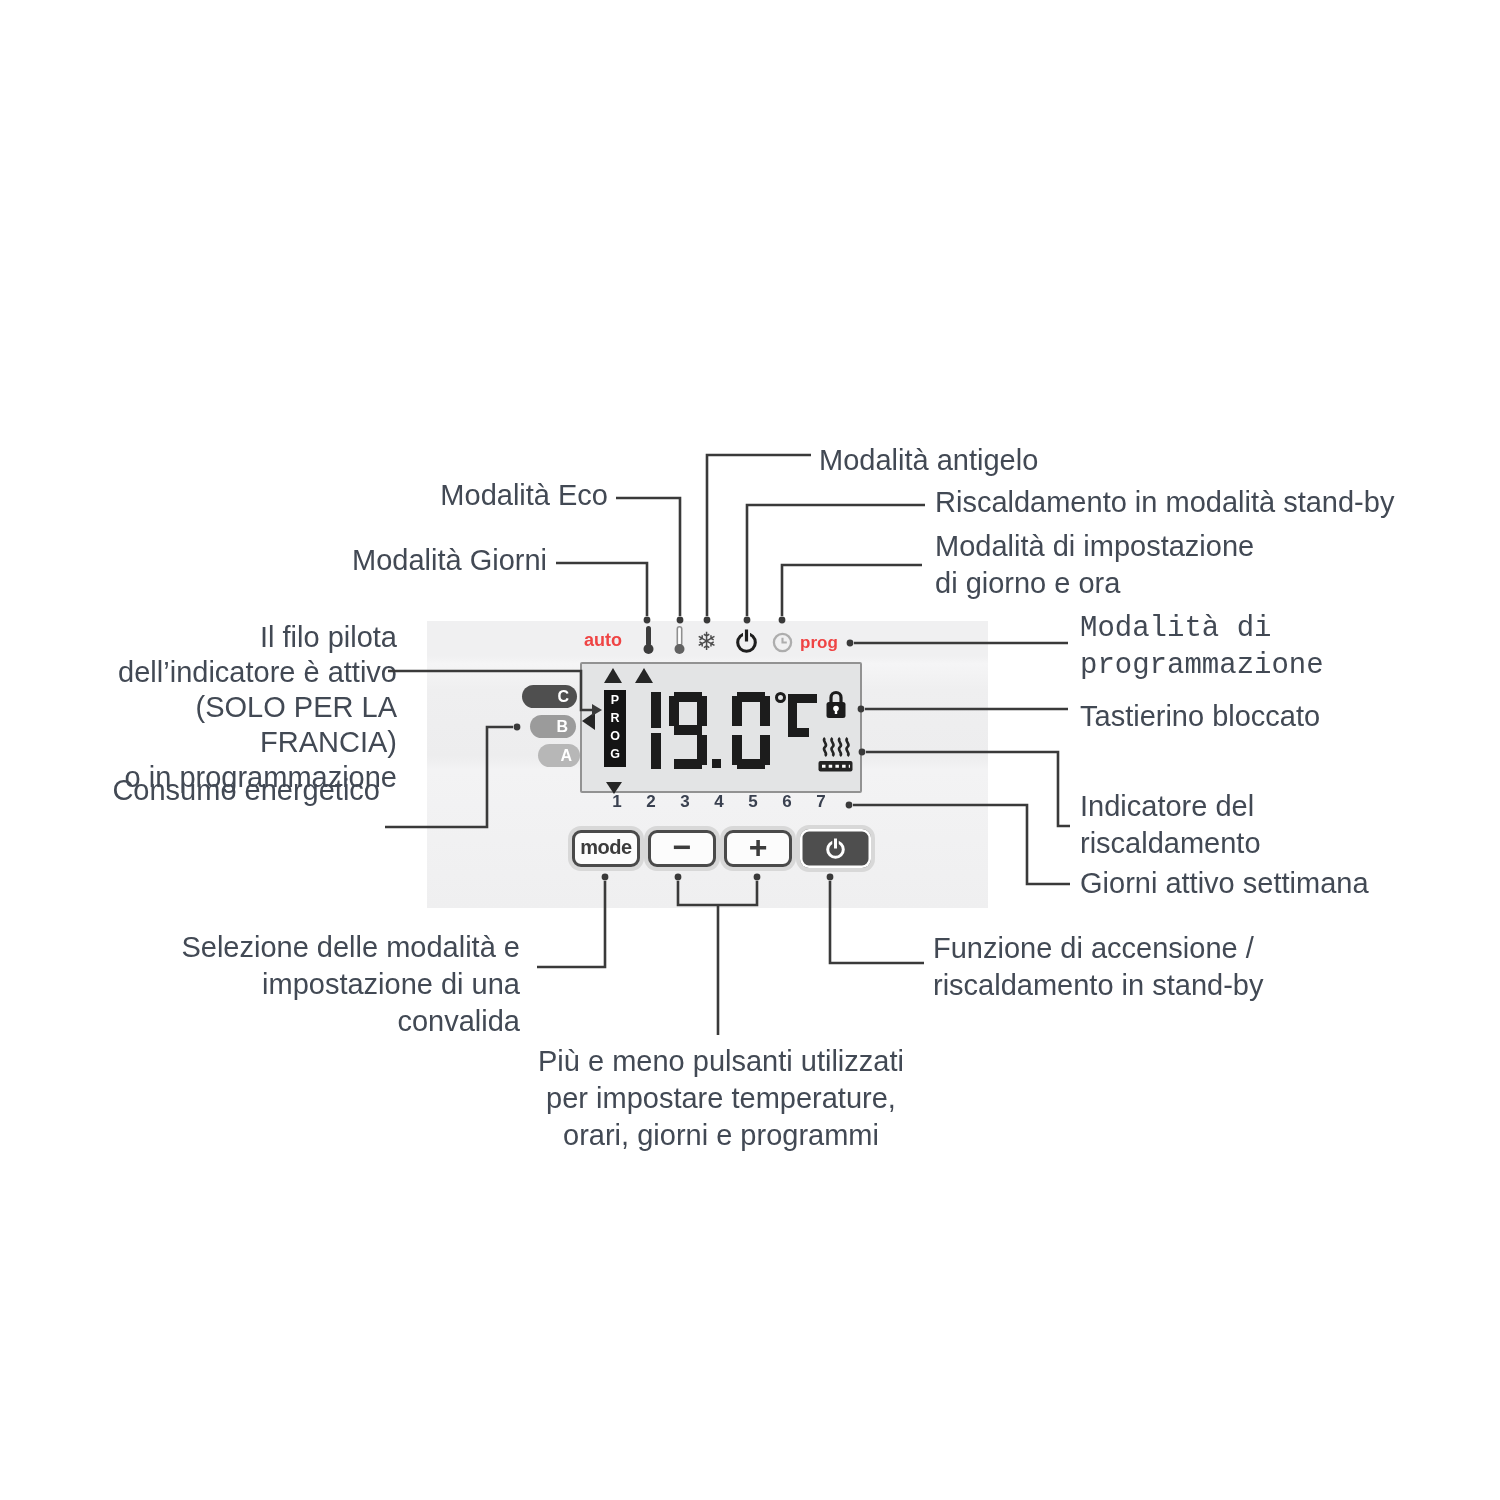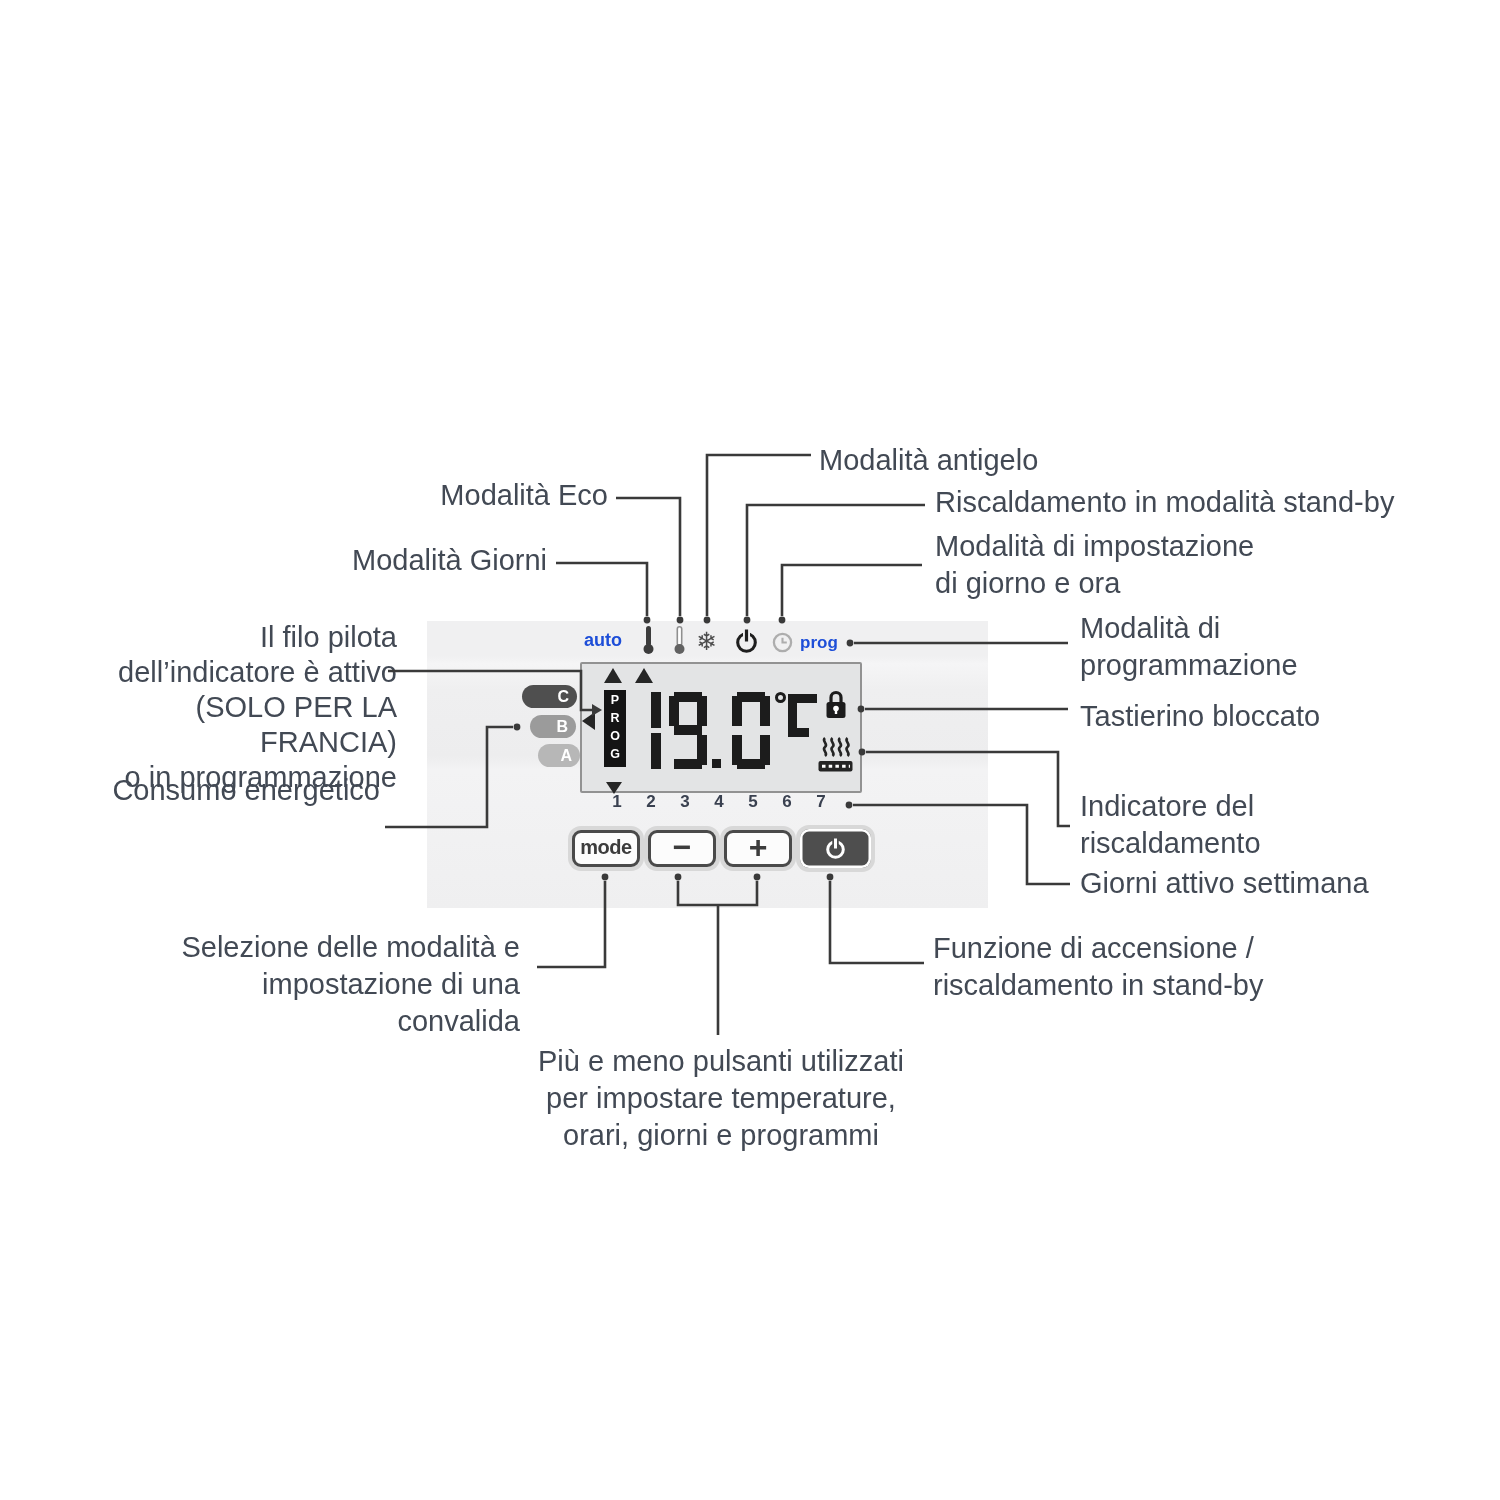--- a/index.html
+++ b/index.html
@@ -7,21 +7,21 @@
          font-family:"Liberation Sans",sans-serif;}
 
   
   .panel{position:absolute;left:427px;top:621px;width:561px;height:287px;z-index:1;
          background:linear-gradient(180deg,#f0f0f1 0%,#f0f0f1 12%,#f5f5f6 15%,#efeff0 24%,
                     #ededee 47%,#f3f3f4 52%,#efeff0 100%);}
   .lcd{position:absolute;left:580px;top:662px;width:282px;height:131px;z-index:2;
        background:#e3e4e5;border:2px solid #929292;border-radius:2px;box-sizing:border-box;}
 
   .icon-abs{position:absolute;z-index:3;}
-  .auto-label,.prog-label{position:absolute;z-index:3;font-weight:700;font-size:18px;color:#1d4ed8;}
+  .auto-label,.prog-label{position:absolute;z-index:3;font-weight:700;font-size:18px;color:#ef4444;}
   .snow{position:absolute;z-index:3;font-family:"DejaVu Sans",sans-serif;font-size:25px;color:#4c4c4c;line-height:1;}
 
   .tri{position:absolute;z-index:3;width:0;height:0;}
   .tri-up{border-left:9px solid transparent;border-right:9px solid transparent;border-bottom:15px solid #262626;}
   .tri-down{border-left:8px solid transparent;border-right:8px solid transparent;border-top:12px solid #262626;}
   .tri-left{border-top:9px solid transparent;border-bottom:9px solid transparent;border-right:13px solid #262626;}
 
   .prog-box{position:absolute;left:604px;top:690px;width:22px;height:77px;z-index:3;
             background:#141414;color:#ffffff;writing-mode:vertical-rl;text-orientation:upright;
             font-weight:700;font-size:12.5px;letter-spacing:4px;
@@ -77,21 +77,21 @@
   
   .lbl{position:absolute;z-index:4;color:#424954;font-size:29px;line-height:37px;white-space:pre-line;}
   .r{text-align:right;}
   .c{text-align:center;}
   .lbl-antigelo{left:819px;top:442px;}
   .lbl-eco{left:308px;top:477px;width:300px;}
   .lbl-comfort{left:247px;top:542px;width:300px;}
   .lbl-standby{left:935px;top:484px;}
   .lbl-giorno{left:935px;top:528px;}
   .lbl-filo{left:97px;top:620px;width:300px;line-height:35px;}
-  .lbl-progmode{left:1080px;top:610px;}
+  .lbl-progmode{left:1080px;top:610px;font-family:Liberation Mono, monospace;}
   .lbl-tastierino{left:1080px;top:690px;margin-top:8px;}
   .lbl-consumo{left:80px;top:772px;width:300px;}
   .lbl-indicatore{left:1080px;top:788px;}
   .lbl-giorni{left:1080px;top:865px;}
   .lbl-selezione{left:160px;top:929px;width:360px;}
   .lbl-funzione{left:933px;top:930px;}
   .lbl-piumeno{left:521px;top:1043px;width:400px;}
 
   .lines{position:absolute;left:0;top:0;z-index:5;pointer-events:none;}
 </style>

